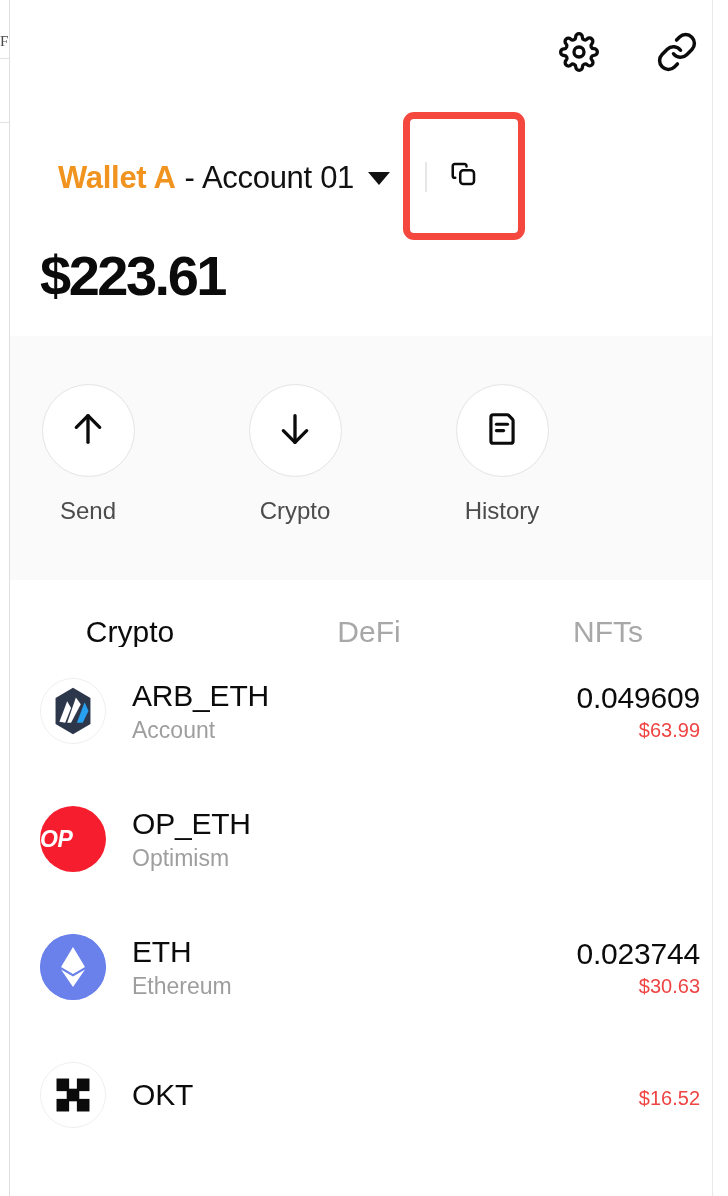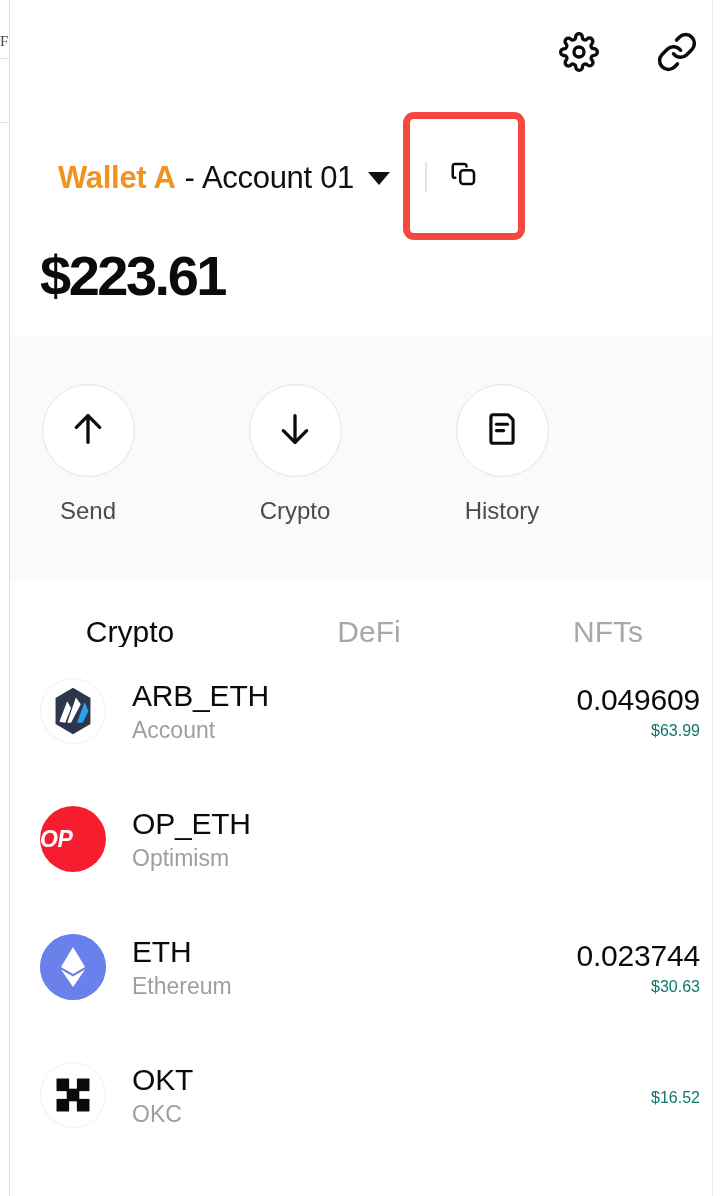--- a/index.html
+++ b/index.html
@@ -270,22 +270,22 @@
     flex: 0 0 auto;
   }
   .token-amount {
     font-size: 30px;
     font-weight: 500;
     color: #0b0b0b;
     line-height: 1.12;
     letter-spacing: -0.2px;
   }
   .token-fiat {
-    font-size: 16px;
-    color: #0f766e;
+    font-size: 20px;
+    color: #ef4444;
     margin-top: 5px;
     line-height: 1.1;
   }
 
   
   .logo-ring {
     border: 1.5px solid #eeeeee;
   }
   .op-logo {
     background: #f61e2e;
@@ -475,21 +475,20 @@
           <circle cx="33" cy="33" r="33" fill="#ffffff"></circle>
           <rect x="16" y="16" width="13" height="13" fill="#0b0b0b"></rect>
           <rect x="37" y="16" width="13" height="13" fill="#0b0b0b"></rect>
           <rect x="26.5" y="26.5" width="13" height="13" fill="#0b0b0b"></rect>
           <rect x="16" y="37" width="13" height="13" fill="#0b0b0b"></rect>
           <rect x="37" y="37" width="13" height="13" fill="#0b0b0b"></rect>
         </svg>
       </div>
       <div class="token-text">
         <div class="token-symbol">OKT</div>
-        <div class="token-network">OKC</div>
       </div>
       <div class="token-values">
         <div class="token-fiat">$16.52</div>
       </div>
     </div>
 
   </div>
 
   <div id="scrollbar-track">
     <div id="scrollbar-thumb"></div>

